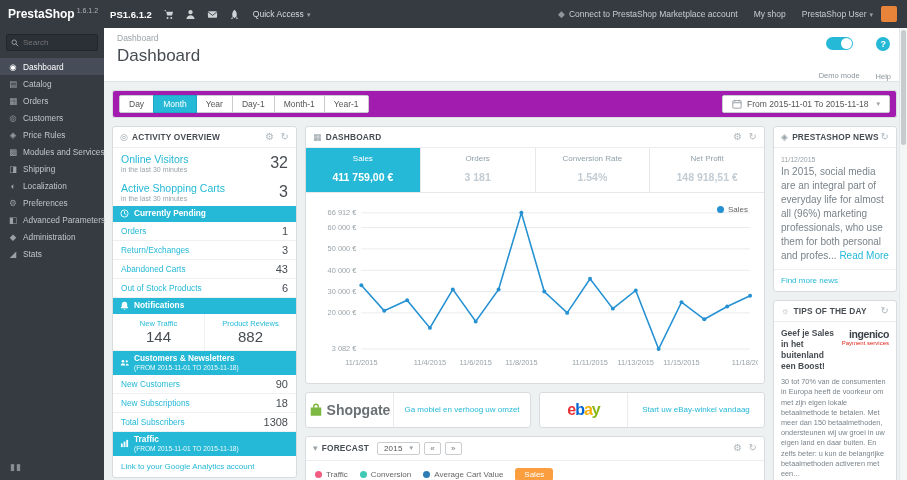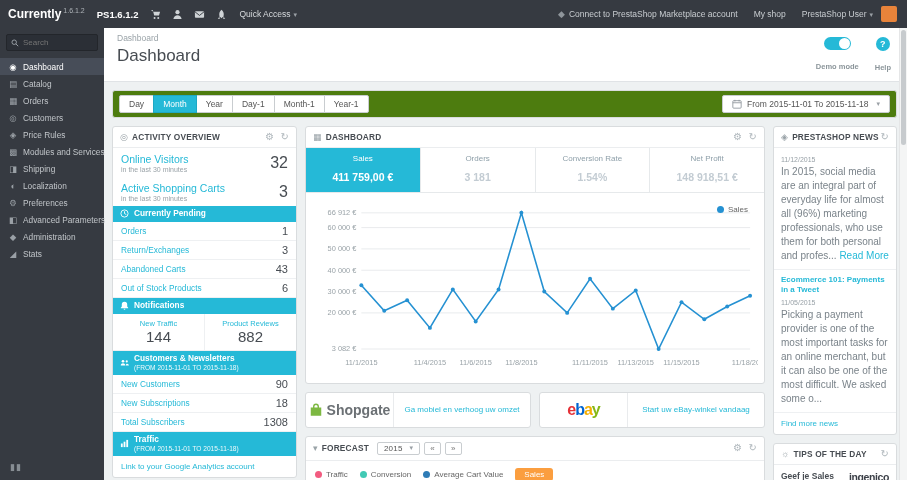--- a/index.html
+++ b/index.html
@@ -35,25 +35,25 @@
 
   
   .main { position:absolute; left:104px; top:28px; right:0; bottom:0; overflow:hidden; }
   .page-header { background:#fff; border-bottom:1px solid #e0e3e6; height:54px; display:flex; justify-content:space-between; padding:5px 16px 0 13px; }
   .breadcrumb { font-size:8.5px; color:#9aa3a8; }
   .page-title { font-size:17px; font-weight:normal; color:#474c52; margin-top:3px; }
   .header-right { display:flex; gap:16px; padding-top:4px; }
   .toggle-wrap, .help-wrap { text-align:center; }
   .toggle { width:27px; height:13px; background:#25b9d7; border-radius:7px; position:relative; cursor:pointer; margin:0 auto; }
   .knob { position:absolute; right:1px; top:1px; width:11px; height:11px; background:#fff; border-radius:50%; }
-  .small-label { font-size:7.5px; color:#8b959a; display:block; margin-top:12px;font-weight:bold; }
+  .small-label { font-size:7.5px; color:#8b959a; display:block; margin-top:21px; }
   .help-icon { width:14px; height:14px; border-radius:50%; background:#25b9d7; color:#fff; font-size:9px; font-weight:bold; display:flex; align-items:center; justify-content:center; margin:0 auto; cursor:pointer; }
 
   .content { padding:8px 10px 0 8px; }
-  .toolbar { background:#4d7c0f; border:1px solid #d9dcde; border-radius:3px; padding:4px 6px; display:flex; justify-content:space-between; align-items:center; margin-bottom:8px; }
+  .toolbar { background:#a21caf; border:1px solid #d9dcde; border-radius:3px; padding:4px 6px; display:flex; justify-content:space-between; align-items:center; margin-bottom:8px; }
   .btn-group { display:inline-flex; }
   .btn-group .btn { font-size:8.5px; color:#555; background:#fff; border:1px solid #c9cdd0; padding:3px 9px; margin-left:-1px; cursor:pointer; font-family:inherit; }
   .btn-group .btn:first-child { border-radius:2px 0 0 2px; margin-left:0; }
   .btn-group .btn:last-child { border-radius:0 2px 2px 0; }
   .btn-group .btn.active { background:#25b9d7; border-color:#1ea8c4; color:#fff; position:relative; z-index:1; }
   .date-btn { display:inline-flex; align-items:center; gap:5px; font-size:8.5px; color:#555; background:#fff; border:1px solid #c9cdd0; padding:3px 9px; border-radius:2px; cursor:pointer; font-family:inherit; }
   .date-btn svg { width:10px; height:10px; }
 
   .columns { display:flex; gap:8px; align-items:flex-start; }
   .col-left { width:185px; flex:none; }
@@ -134,21 +134,21 @@
   .scrollbar { position:absolute; right:0; top:28px; bottom:0; width:8px; background:#f4f5f5; border-left:1px solid #e5e6e7; z-index:40; }
   .thumb { position:absolute; top:2px; left:1px; width:5px; height:115px; background:#c7cbce; border-radius:3px; cursor:pointer; }
 </style>
 </head>
 <body>
 
 <div class="app">
 
   <header class="topbar">
     <div class="tb-left">
-      <span class="logo"><span>Currently</span><sup>1.6.1.2</sup></span>
+      <span class="logo"><span>PrestaShop</span><sup>1.6.1.2</sup></span>
       <span class="shop-name">PS1.6.1.2</span>
       <span class="tb-icon">
           <svg viewBox="0 0 12 12">
             <path fill="#cfd3d6" d="M1 1h2l1.6 6h5.2L11 3H3.6"></path>
             <circle cx="5" cy="9.8" r="1.1" fill="#cfd3d6"></circle>
             <circle cx="9" cy="9.8" r="1.1" fill="#cfd3d6"></circle>
           </svg>
         </span>
       <span class="tb-icon">
           <svg viewBox="0 0 12 12">
@@ -539,25 +539,20 @@
               <span class="ph-icon">◈</span>
               <span>PrestaShop News</span>
               <span class="ph-actions">
                 <span>↻</span>
               </span>
             </div>
             <div class="article">
               <div class="a-date">11/12/2015</div>
               <div class="a-body"><span>In 2015, social media are an integral part of everyday life for almost all (96%) marketing professionals, who use them for both personal and profes...</span> <span class="read-more">Read More</span></div>
             </div>
-            <div class="article">
-              <a class="a-title">Ecommerce 101: Payments in a Tweet</a>
-              <div class="a-date">11/05/2015</div>
-              <div class="a-body"><span>Picking a payment provider is one of the most important tasks for an online merchant, but it can also be one of the most difficult. We asked some o...</span></div>
-            </div>
             <a class="more-link">Find more news</a>
           </section>
 
           <section class="panel">
             <div class="panel-header">
               <span class="ph-icon">☼</span>
               <span>Tips of the day</span>
               <span class="ph-actions">
                 <span>↻</span>
               </span>

